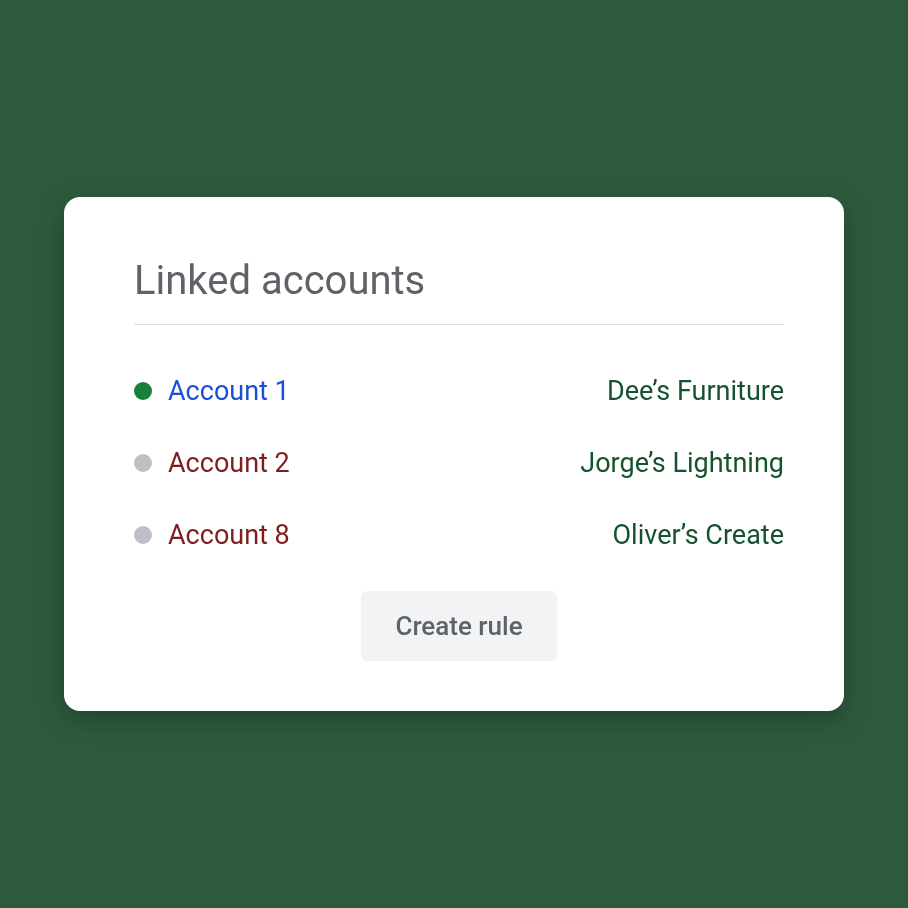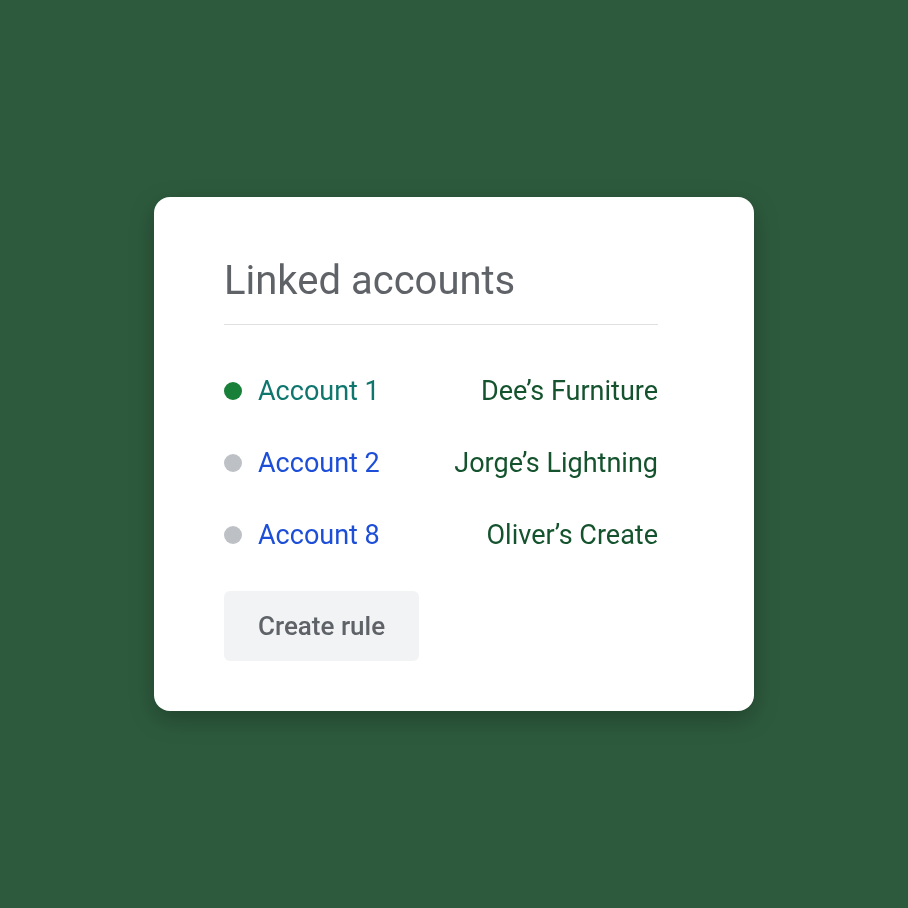--- a/index.html
+++ b/index.html
@@ -10,25 +10,25 @@
     body {
       width: 908px;
       height: 908px;
       background: #2d5a3d;
       font-family: -apple-system, BlinkMacSystemFont, 'Segoe UI', Roboto, Arial, sans-serif;
       display: flex;
       align-items: center;
       justify-content: center;
     }
     .card {
-      width: 600px;
+      width: 780px;
       background: #ffffff;
       border-radius: 16px;
       box-shadow: 0 8px 24px rgba(0,0,0,0.25);
-      padding: 60px 96px 50px 70px;
+      padding: 60px 60px 50px 70px;
     }
     .title {
       font-size: 40px;
       font-weight: 400;
       color: #5f6368;
       margin-bottom: 20px;
     }
     .divider {
       border: none;
       border-top: 1px solid #e0e0e0;
@@ -60,33 +60,33 @@
       background: #188038;
     }
     .dot-inactive {
       background: #bdc1c6;
     }
     .account-label {
       font-size: 27px;
       font-weight: 400;
     }
     .label-active {
-      color: #0f766e;
+      color: #1d4ed8;
     }
     .label-inactive {
-      color: #1d4ed8;
+      color: #7f1d1d;
     }
     .account-value {
       font-size: 27px;
       font-weight: 400;
       color: #14532d;
     }
     .button-row {
       display: flex;
-      justify-content: flex-start;
+      justify-content: center;
     }
     .create-rule-btn {
       background: #f1f3f4;
       border: none;
       border-radius: 6px;
       padding: 20px 34px;
       font-size: 26px;
       font-weight: 500;
       color: #5f6368;
       cursor: pointer;

